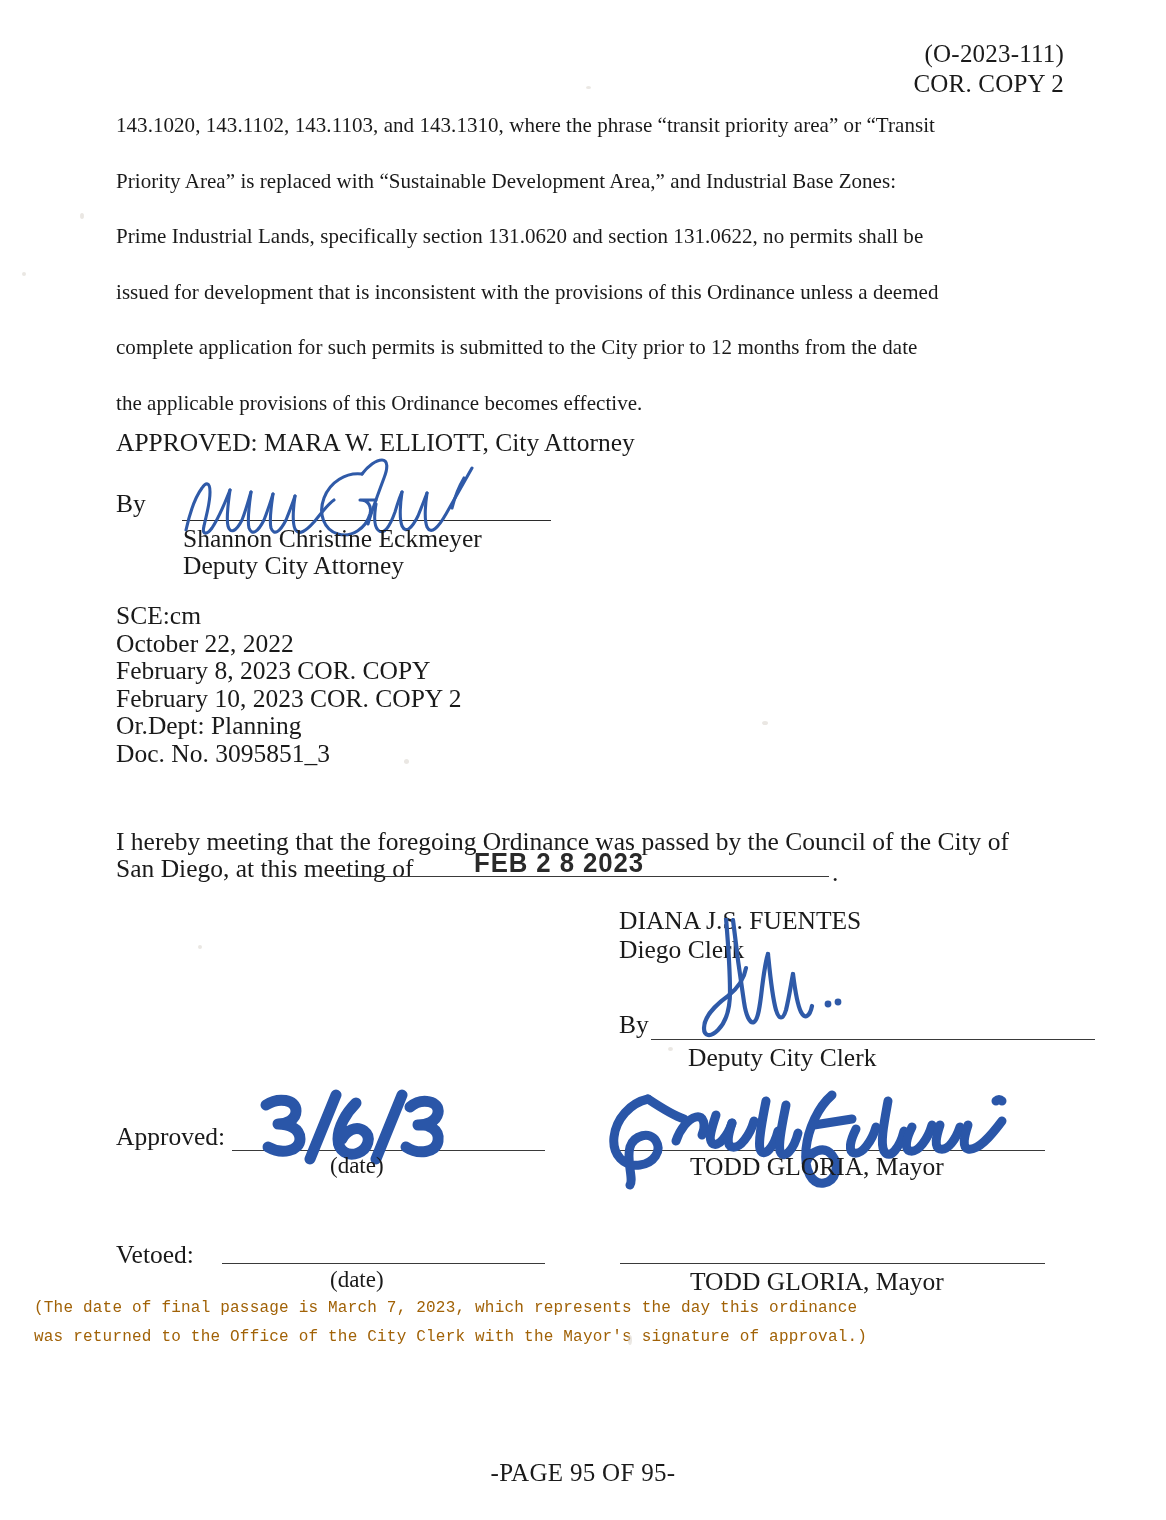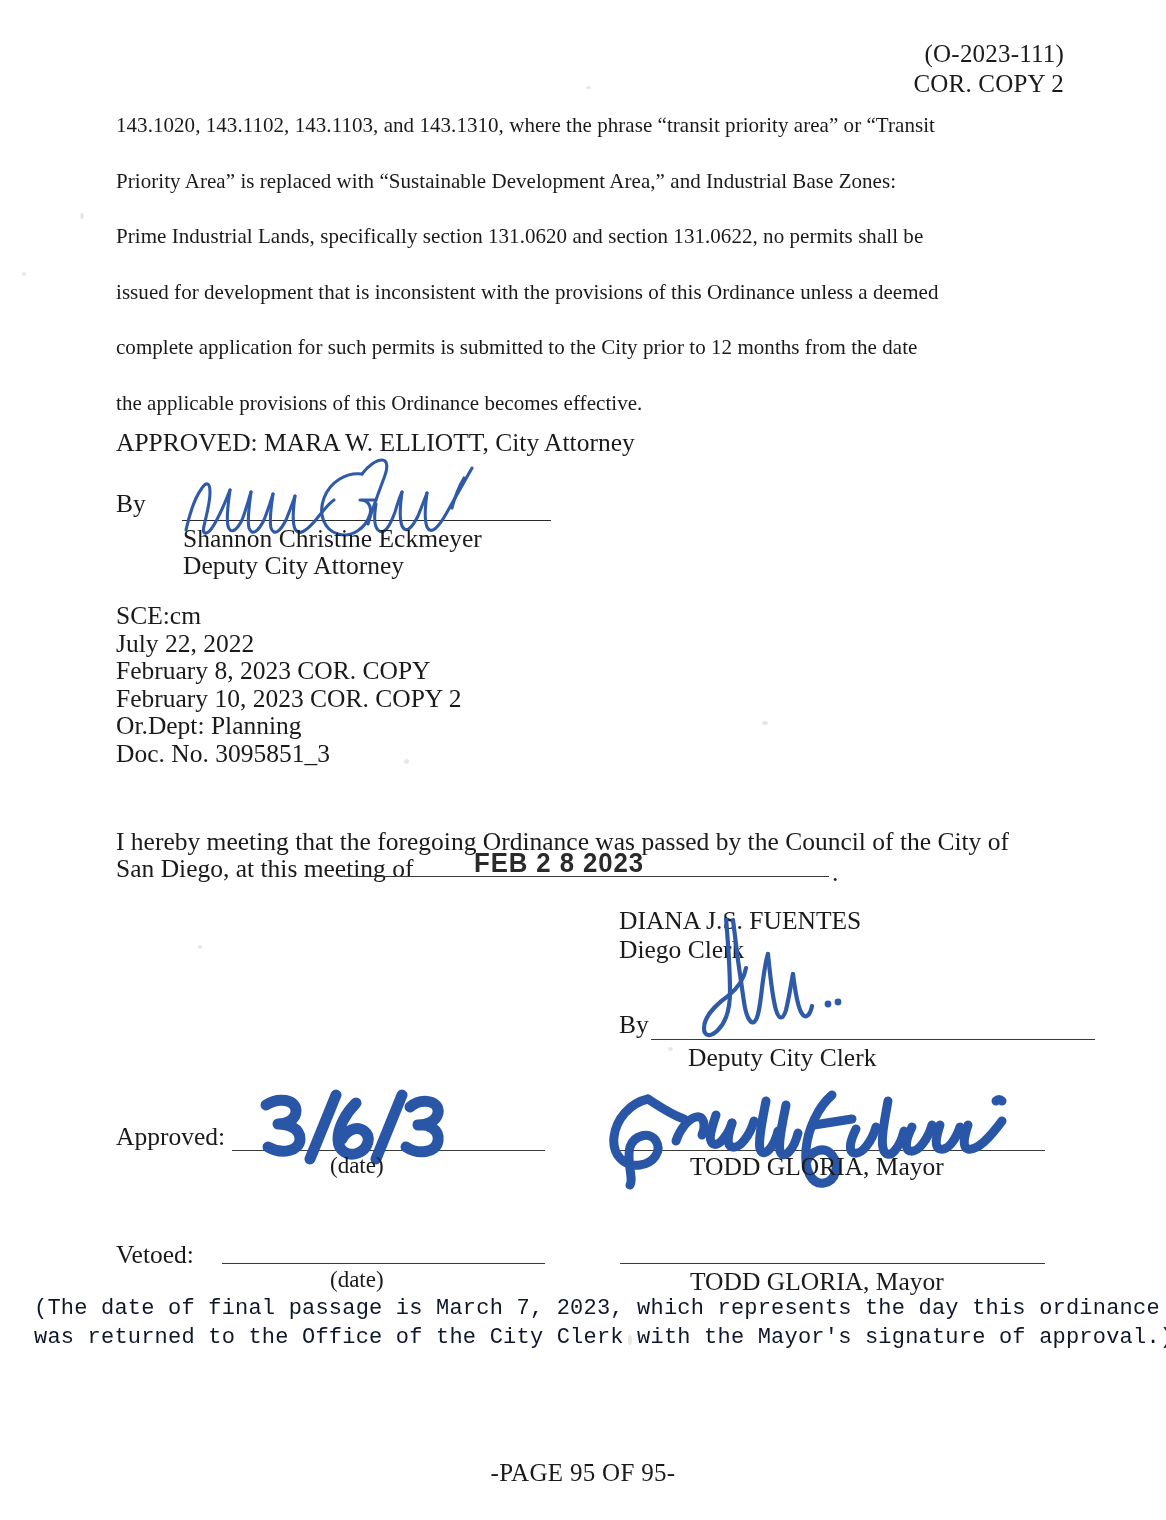--- a/index.html
+++ b/index.html
@@ -247,24 +247,24 @@
     white-space: nowrap;
   }
 
   
   #note-block {
     position: absolute;
     left: 34px;
     top: 1294px;
     width: 1100px;
     font-family: "Liberation Mono", "DejaVu Sans Mono", monospace;
-    font-size: 22px;
+    font-size: 16px;
     line-height: 29px;
     letter-spacing: .2px;
-    color: #0f172a;
+    color: #a16207;
   }
   #note-block div { white-space: nowrap; }
   #note-l2 { text-align: left; }
 
   
   #page-footer {
     position: absolute;
     left: 0;
     top: 1459px;
     width: 1166px;
@@ -330,21 +330,21 @@
       <path d="M251 41 C249 55, 248 67, 251 75 C255 83, 262 76, 270 62 C278 48, 288 30, 296 16"></path>
       <path d="M276 56 C278 48, 282 36, 288 26"></path>
     </g>
   </svg>
 
   <div id="atty-name">Shannon Christine Eckmeyer</div>
   <div id="atty-title">Deputy City Attorney</div>
 
   <div id="ref-block">
     <div>SCE:cm</div>
-    <div>July 22, 2022</div>
+    <div>October 22, 2022</div>
     <div>February 8, 2023 COR. COPY</div>
     <div>February 10, 2023 COR. COPY 2</div>
     <div>Or.Dept: Planning</div>
     <div>Doc. No. 3095851_3</div>
   </div>
 
   <div id="cert-block">
     <div id="cert-l1">I hereby meeting that the foregoing Ordinance was passed by the Council of the City of</div>
     <div id="cert-l2">San Diego, at this meeting of</div>
   </div>

